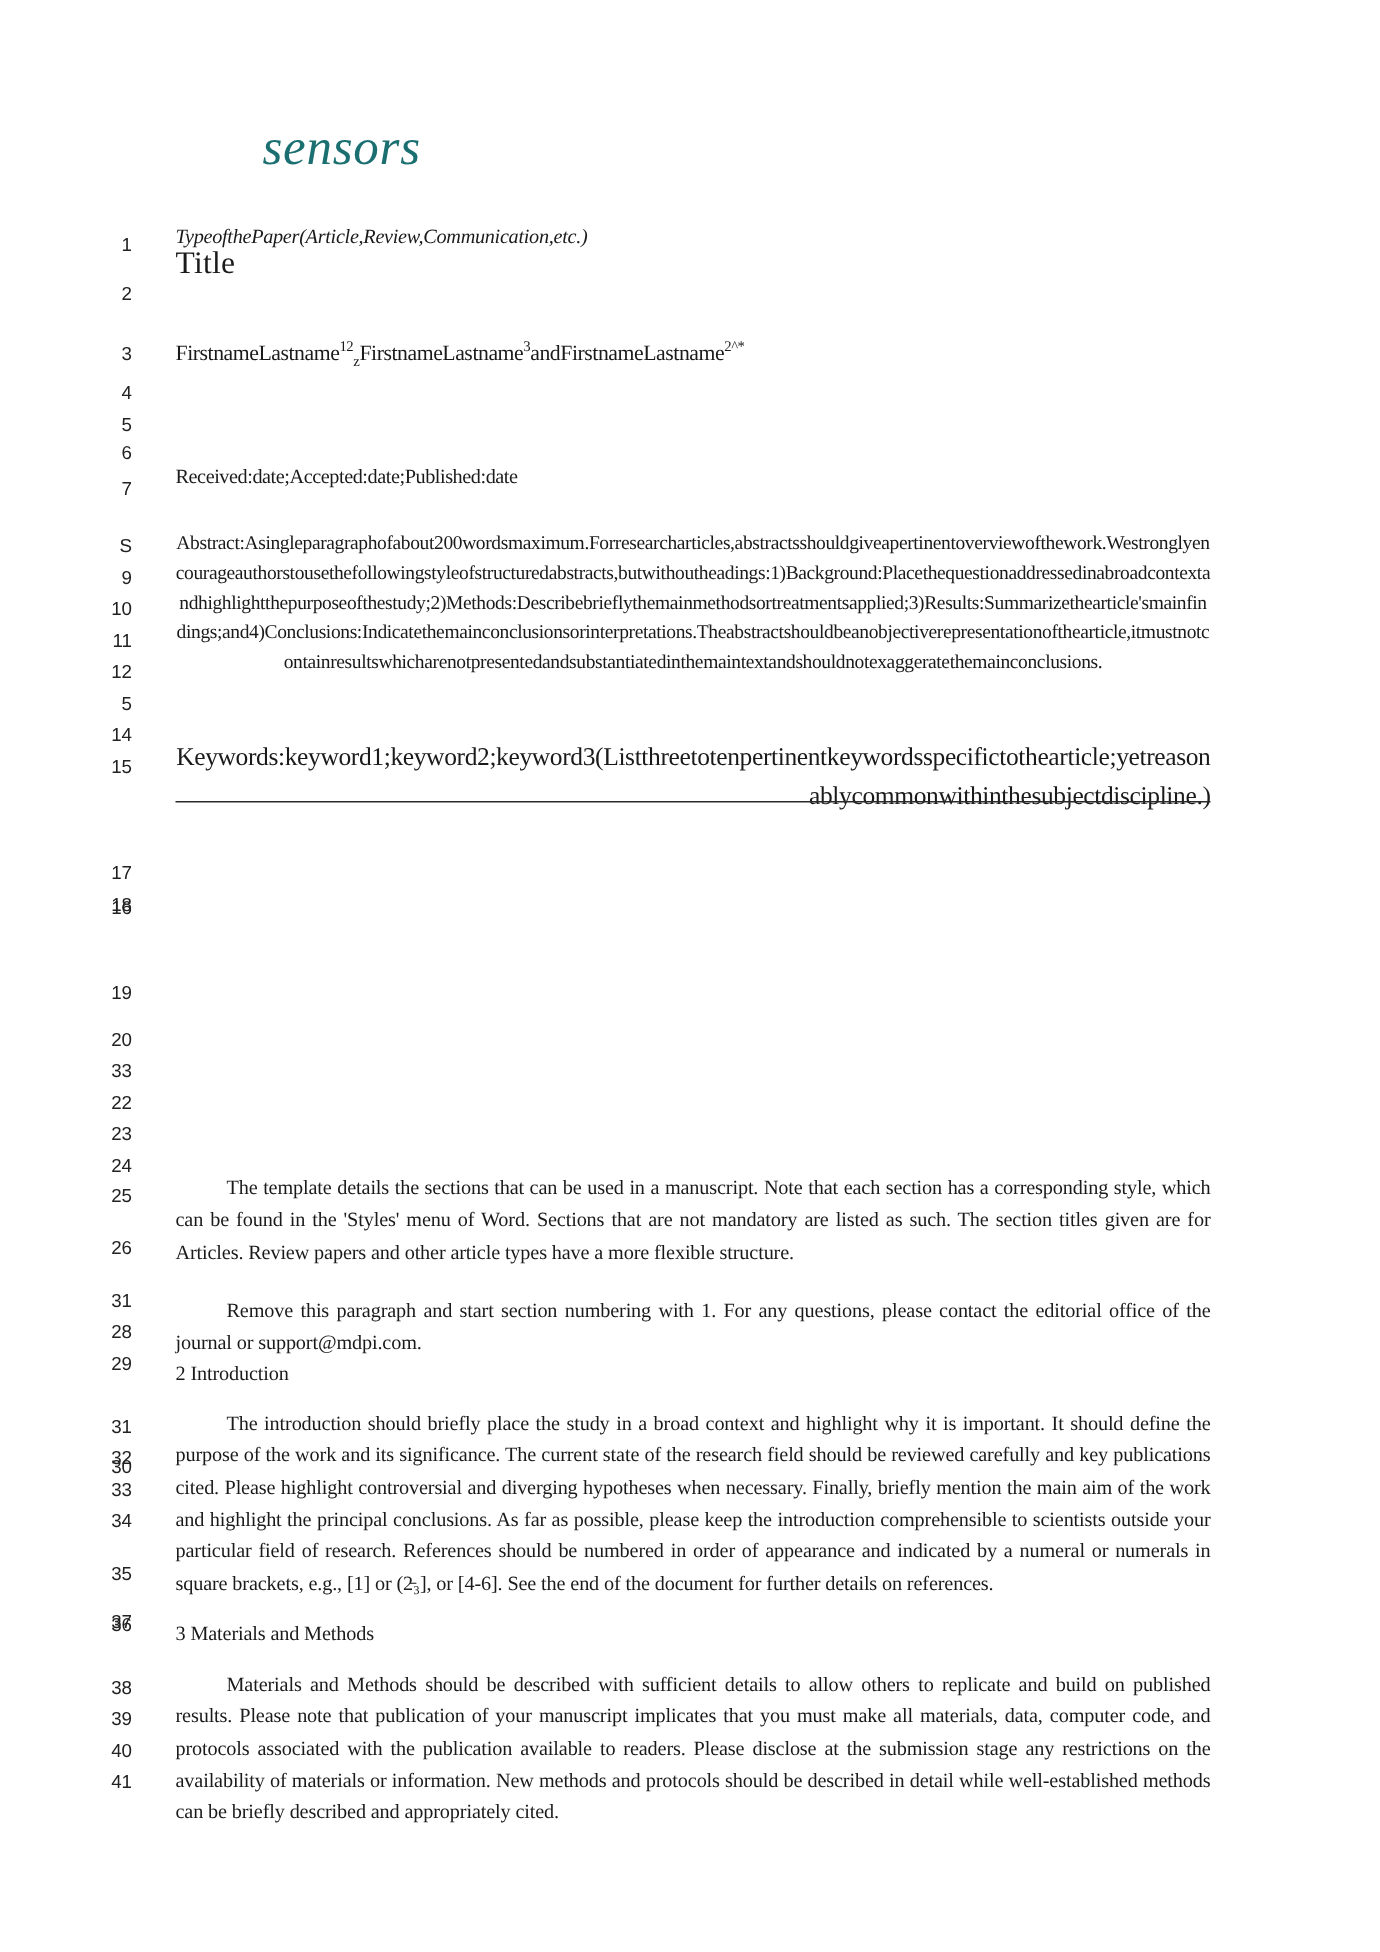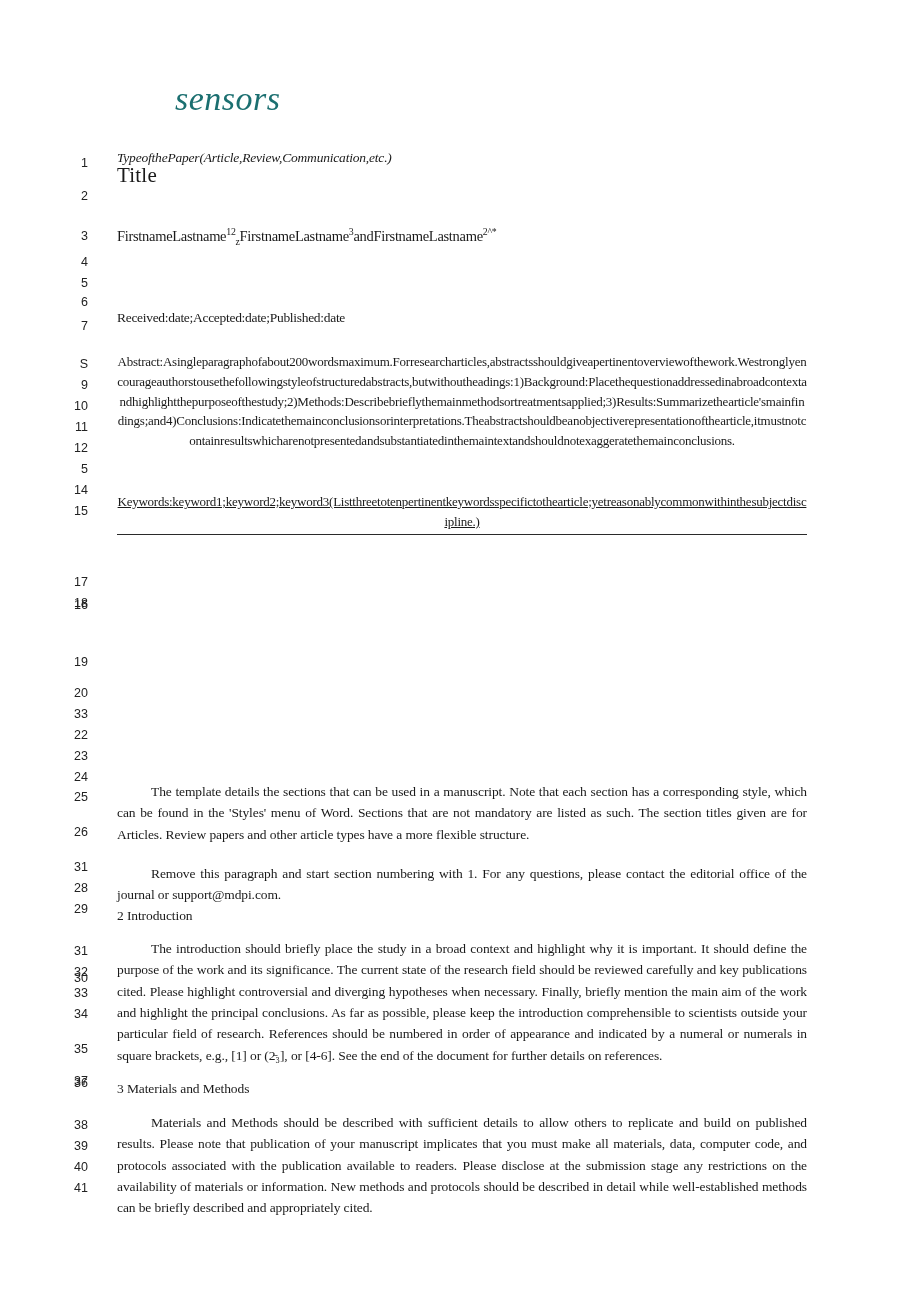--- a/index.html
+++ b/index.html
@@ -115,27 +115,26 @@
     font-size: 13px;
     line-height: 1.52;
     text-align: center;
     word-break: break-all;
     overflow-wrap: anywhere;
     letter-spacing: -0.25px;
   }
   .keywords {
     position: absolute;
     top: 492px;
-    font-size: 13px;
+    font-size: 17px;
     line-height: 1.52;
-    text-align: center;
+    text-align: right;
     word-break: break-all;
     overflow-wrap: anywhere;
     letter-spacing: -0.25px;
-    text-decoration: underline;
   }
   .rule {
     position: absolute;
     top: 534px;
     left: 117px;
     width: 690px;
     height: 0;
     border-top: 1.6px solid #2a2a2a;
   }
 

